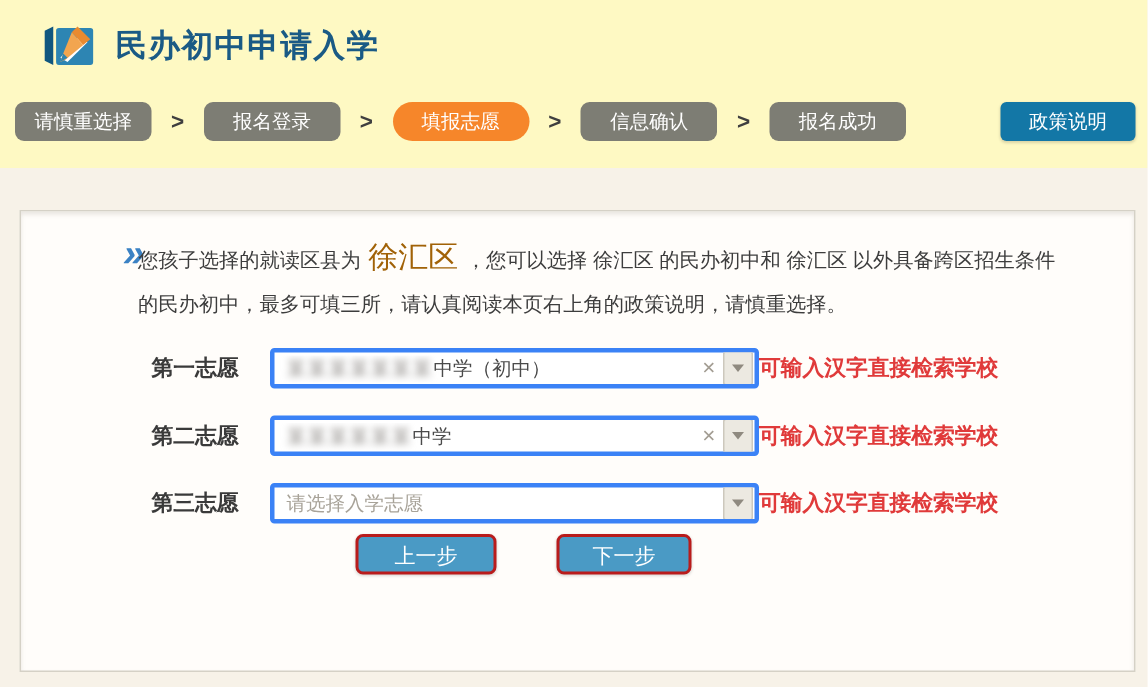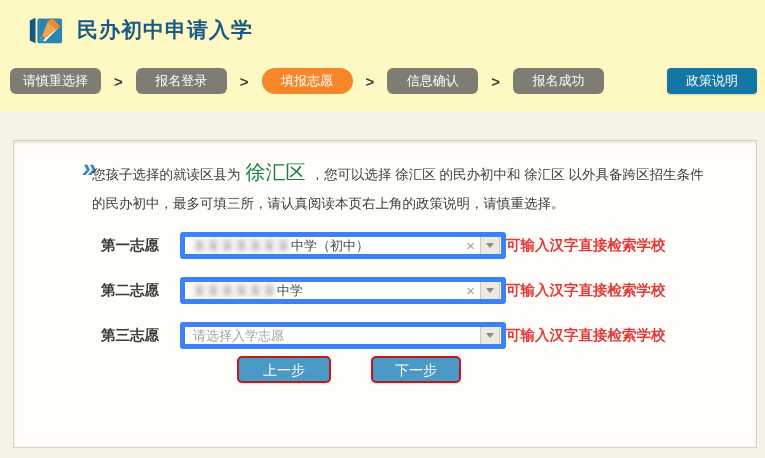--- a/index.html
+++ b/index.html
@@ -56,34 +56,34 @@
   .marker {
     position:absolute; left:68px; top:12px;
     font-size:26px; font-weight:bold; color:#3b82c4;
     font-style:italic;
   }
   .notice {
     position:absolute; left:78px; top:17px; width:618px;
     font-size:13.5px; line-height:29px; color:#3d3d3d;
   }
   .district {
-    font-size:20px; color:#15803d; margin:0 5px; font-weight:normal;
+    font-size:20px; color:#a16207; margin:0 5px; font-weight:normal;
   }
   
   .form-row {
     position:absolute; left:87px; height:27px;
     display:flex; align-items:center;
   }
   .flabel {
     width:64px; font-size:14.5px; font-weight:bold; color:#3a3a3a;
     flex:0 0 auto;
   }
   .combo {
     margin-left:15px; width:326px; height:27px;
-    background:#fff; border:5px solid #3b82f6; border-radius:3px;
+    background:#fff; border:3px solid #3b82f6; border-radius:3px;
     display:flex; align-items:center; cursor:pointer;
     overflow:hidden;
   }
   .combo-text {
     flex:1; padding-left:8px; font-size:13px; color:#4a4a4a;
     white-space:nowrap; overflow:hidden;
   }
   .combo-text .redacted {
     filter:blur(2.5px); color:#8e8a86; letter-spacing:1px;
   }

